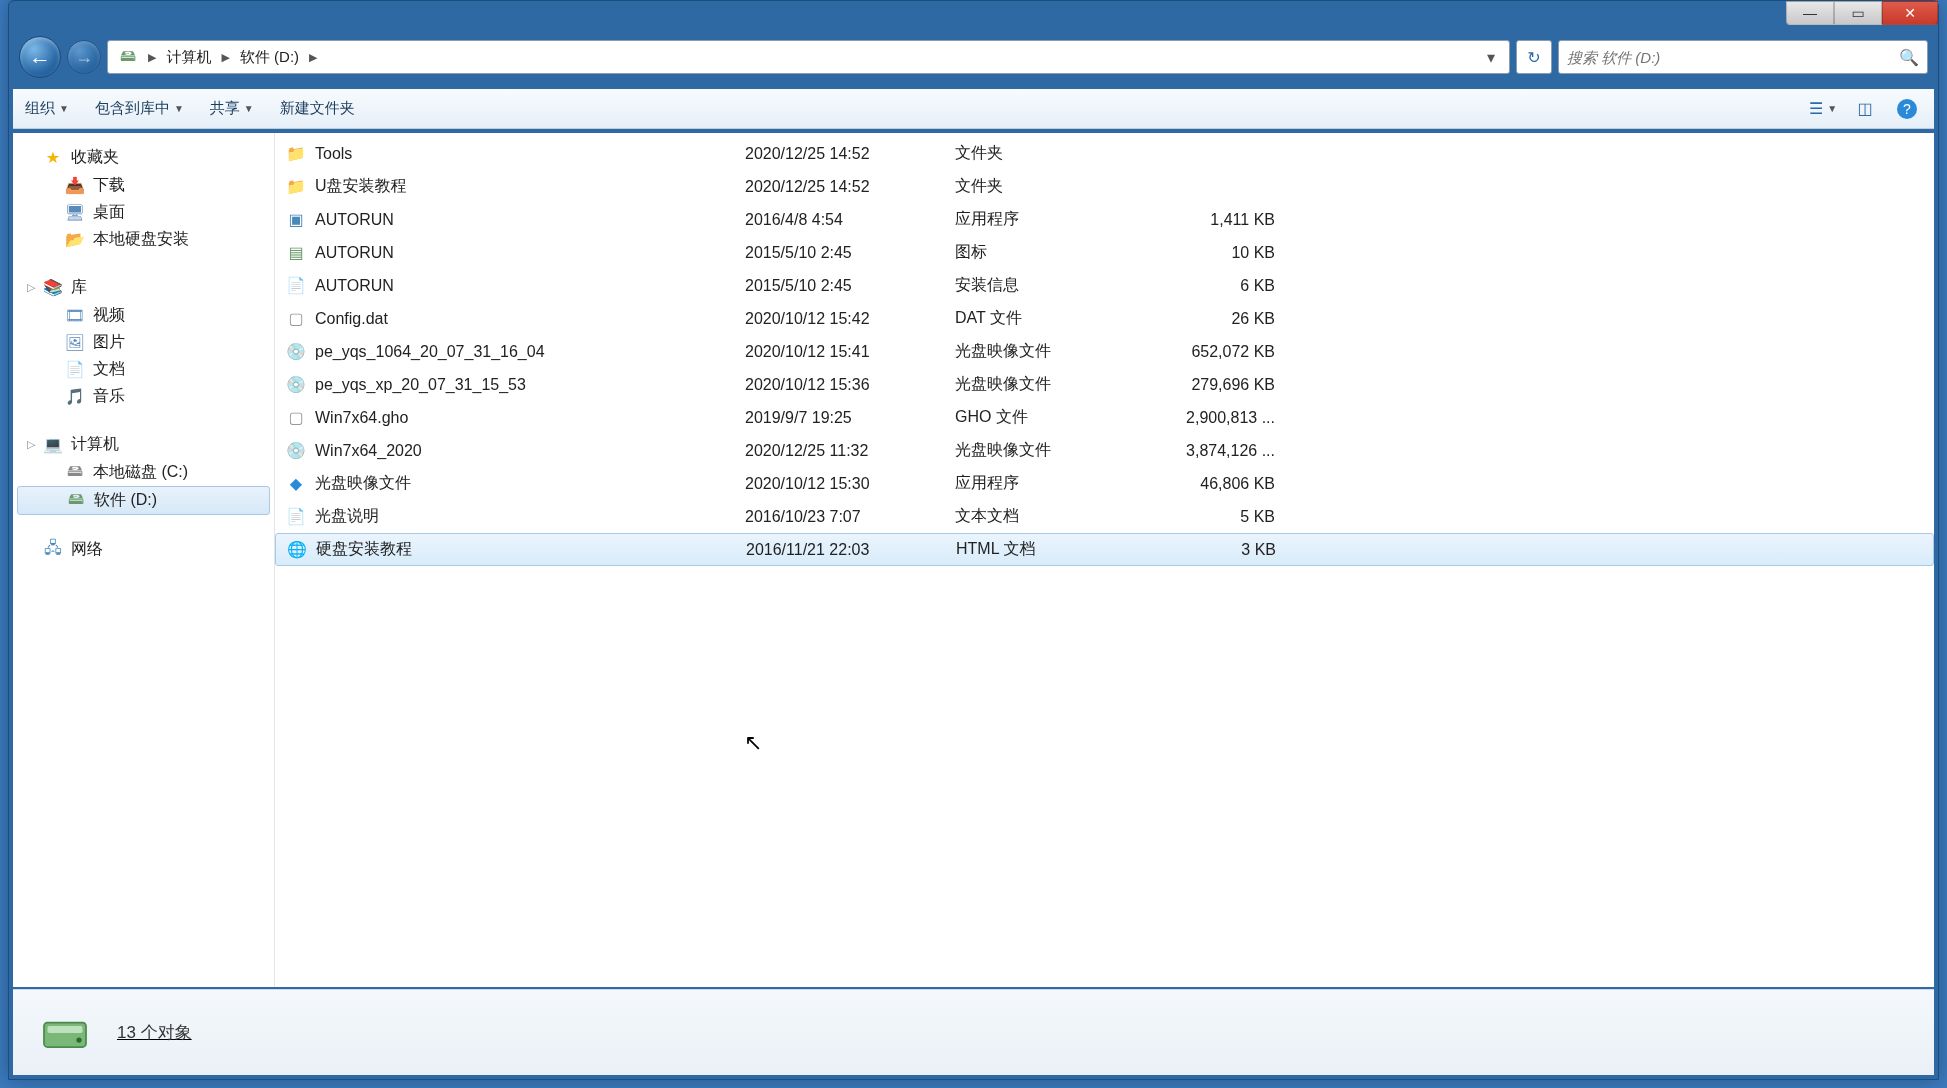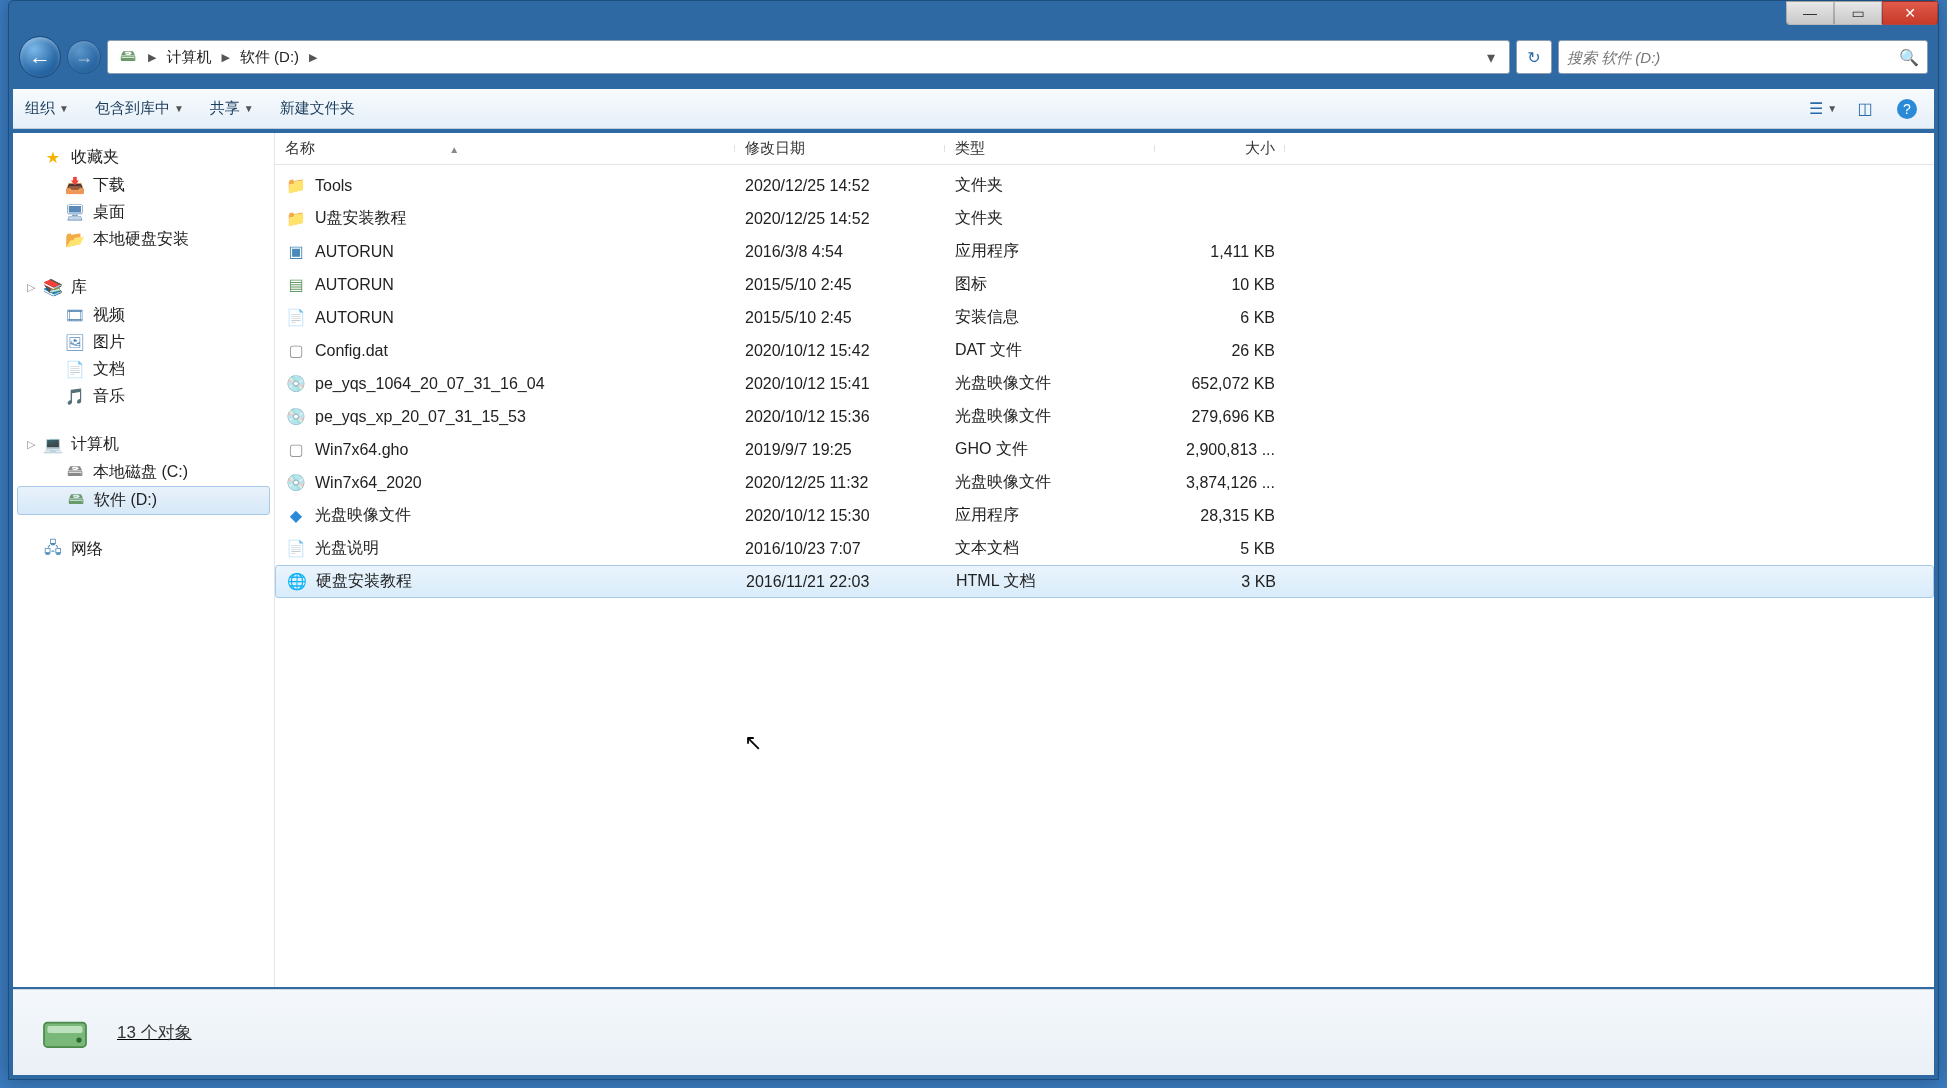--- a/index.html
+++ b/index.html
@@ -261,29 +261,20 @@
       <div class="nav-group">
         <div class="nav-header">
           <span class="ico ico-net">🖧</span>
           <span>网络</span>
         </div>
       </div>
 
     </div>
 
     <div class="file-pane">
-      <div class="col-headers">
-        <div class="col-name">
-          <span>名称</span>
-          <span class="sort-ind">▲</span>
-        </div>
-        <div class="col-date">修改日期</div>
-        <div class="col-type">类型</div>
-        <div class="col-size">大小</div>
-      </div>
       <div class="file-list" id="file-list">
           <div class="file-row">
             <div class="col-name">
               <span class="fico fico-folder">📁</span>
               <span>Tools</span>
             </div>
             <div class="col-date">2020/12/25 14:52</div>
             <div class="col-type">文件夹</div>
             <div class="col-size"></div>
           </div>
@@ -294,21 +285,21 @@
             </div>
             <div class="col-date">2020/12/25 14:52</div>
             <div class="col-type">文件夹</div>
             <div class="col-size"></div>
           </div>
           <div class="file-row">
             <div class="col-name">
               <span class="fico fico-app">▣</span>
               <span>AUTORUN</span>
             </div>
-            <div class="col-date">2016/3/8 4:54</div>
+            <div class="col-date">2016/4/8 4:54</div>
             <div class="col-type">应用程序</div>
             <div class="col-size">1,411 KB</div>
           </div>
           <div class="file-row">
             <div class="col-name">
               <span class="fico fico-ico">▤</span>
               <span>AUTORUN</span>
             </div>
             <div class="col-date">2015/5/10 2:45</div>
             <div class="col-type">图标</div>
@@ -368,21 +359,21 @@
             <div class="col-type">光盘映像文件</div>
             <div class="col-size">3,874,126 ...</div>
           </div>
           <div class="file-row">
             <div class="col-name">
               <span class="fico fico-blue">◆</span>
               <span>光盘映像文件</span>
             </div>
             <div class="col-date">2020/10/12 15:30</div>
             <div class="col-type">应用程序</div>
-            <div class="col-size">28,315 KB</div>
+            <div class="col-size">46,806 KB</div>
           </div>
           <div class="file-row">
             <div class="col-name">
               <span class="fico fico-txt">📄</span>
               <span>光盘说明</span>
             </div>
             <div class="col-date">2016/10/23 7:07</div>
             <div class="col-type">文本文档</div>
             <div class="col-size">5 KB</div>
           </div>

